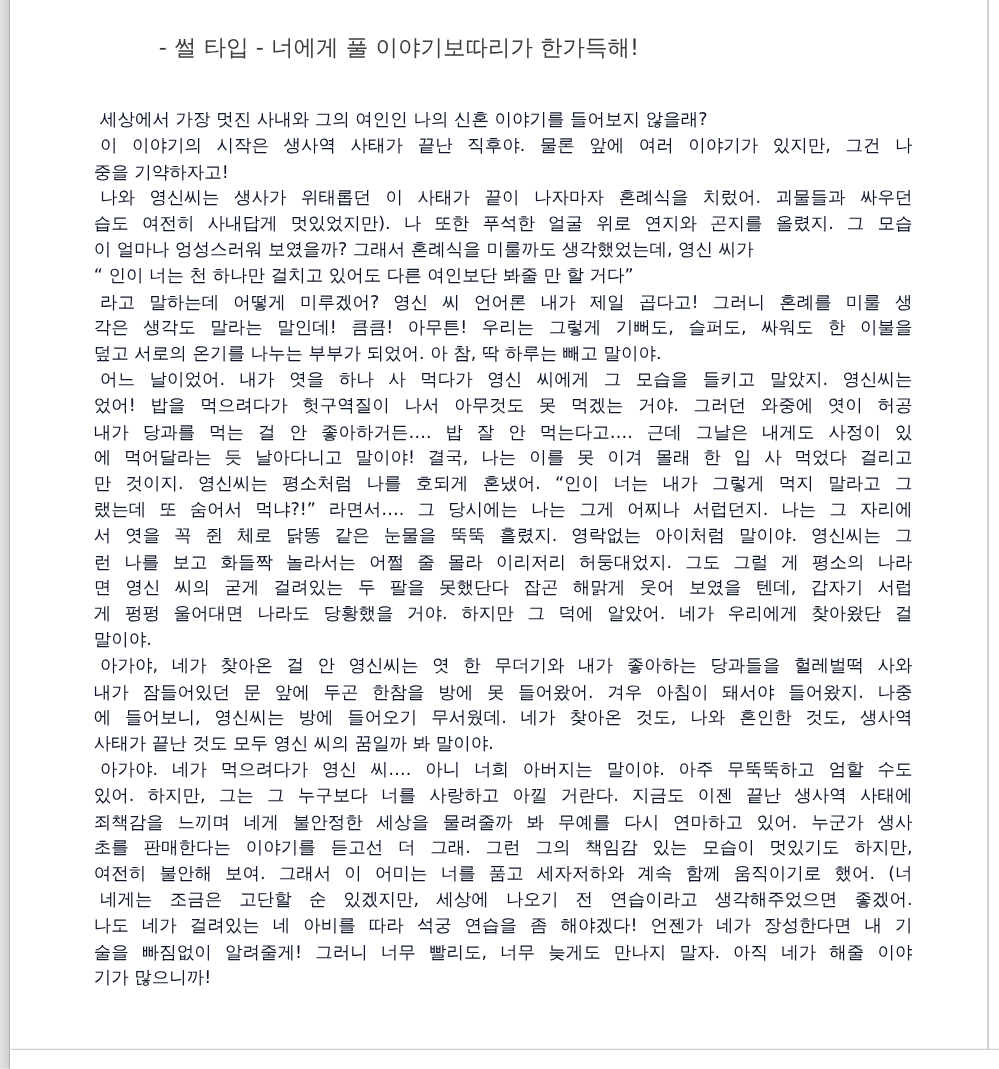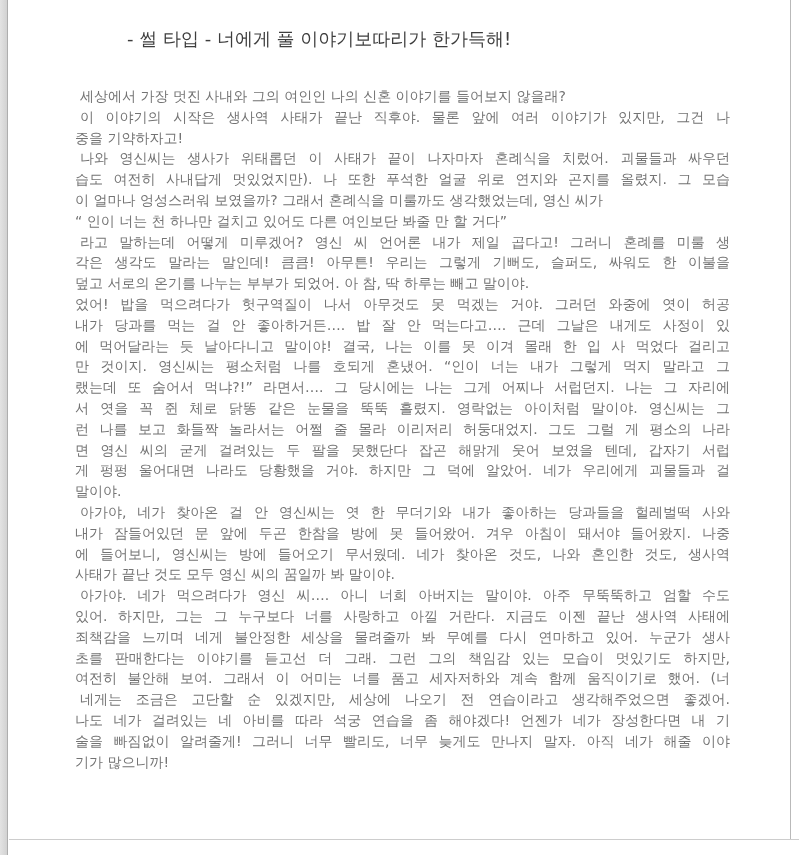--- a/index.html
+++ b/index.html
@@ -50,21 +50,21 @@
     margin-bottom: 37px;
     white-space: nowrap;
     color: #3d3d3d;
   }
   .body-lines .line {
     font-size: 14px;
     line-height: 20.8px;
     height: 20.8px;
     overflow: hidden;
     white-space: normal;
-    color: #737373;
+    color: #0f172a;
   }
   .body-lines .line.j {
     text-align: justify;
     text-align-last: justify;
     word-break: break-all;
   }
   .body-lines .line.ind {
     padding-left: 5px;
   }
 </style>
@@ -81,29 +81,30 @@
       <div class="line ind">세상에서 가장 멋진 사내와 그의 여인인 나의 신혼 이야기를 들어보지 않을래?</div>
       <div class="line j ind">이 이야기의 시작은 생사역 사태가 끝난 직후야. 물론 앞에 여러 이야기가 있지만, 그건 나</div>
       <div class="line">중을 기약하자고!</div>
       <div class="line j ind">나와 영신씨는 생사가 위태롭던 이 사태가 끝이 나자마자 혼례식을 치렀어. 괴물들과 싸우던</div>
       <div class="line j">습도 여전히 사내답게 멋있었지만). 나 또한 푸석한 얼굴 위로 연지와 곤지를 올렸지. 그 모습</div>
       <div class="line">이 얼마나 엉성스러워 보였을까? 그래서 혼례식을 미룰까도 생각했었는데, 영신 씨가</div>
       <div class="line">“ 인이 너는 천 하나만 걸치고 있어도 다른 여인보단 봐줄 만 할 거다”</div>
       <div class="line j ind">라고 말하는데 어떻게 미루겠어? 영신 씨 언어론 내가 제일 곱다고! 그러니 혼례를 미룰 생</div>
       <div class="line j">각은 생각도 말라는 말인데! 큼큼! 아무튼! 우리는 그렇게 기뻐도, 슬퍼도, 싸워도 한 이불을</div>
       <div class="line">덮고 서로의 온기를 나누는 부부가 되었어. 아 참, 딱 하루는 빼고 말이야.</div>
+      <div class="line j ind">어느 날이었어. 내가 엿을 하나 사 먹다가 영신 씨에게 그 모습을 들키고 말았지. 영신씨는</div>
       <div class="line j">었어! 밥을 먹으려다가 헛구역질이 나서 아무것도 못 먹겠는 거야. 그러던 와중에 엿이 허공</div>
       <div class="line j">내가 당과를 먹는 걸 안 좋아하거든…. 밥 잘 안 먹는다고…. 근데 그날은 내게도 사정이 있</div>
       <div class="line j">에 먹어달라는 듯 날아다니고 말이야! 결국, 나는 이를 못 이겨 몰래 한 입 사 먹었다 걸리고</div>
       <div class="line j">만 것이지. 영신씨는 평소처럼 나를 호되게 혼냈어. “인이 너는 내가 그렇게 먹지 말라고 그</div>
       <div class="line j">랬는데 또 숨어서 먹냐?!” 라면서…. 그 당시에는 나는 그게 어찌나 서럽던지. 나는 그 자리에</div>
       <div class="line j">서 엿을 꼭 쥔 체로 닭똥 같은 눈물을 뚝뚝 흘렸지. 영락없는 아이처럼 말이야. 영신씨는 그</div>
       <div class="line j">런 나를 보고 화들짝 놀라서는 어쩔 줄 몰라 이리저리 허둥대었지. 그도 그럴 게 평소의 나라</div>
       <div class="line j">면 영신 씨의 굳게 걸려있는 두 팔을 못했단다 잡곤 해맑게 웃어 보였을 텐데, 갑자기 서럽</div>
-      <div class="line j">게 펑펑 울어대면 나라도 당황했을 거야. 하지만 그 덕에 알았어. 네가 우리에게 괴물들과 걸</div>
+      <div class="line j">게 펑펑 울어대면 나라도 당황했을 거야. 하지만 그 덕에 알았어. 네가 우리에게 찾아왔단 걸</div>
       <div class="line">말이야.</div>
       <div class="line j ind">아가야, 네가 찾아온 걸 안 영신씨는 엿 한 무더기와 내가 좋아하는 당과들을 헐레벌떡 사와</div>
       <div class="line j">내가 잠들어있던 문 앞에 두곤 한참을 방에 못 들어왔어. 겨우 아침이 돼서야 들어왔지. 나중</div>
       <div class="line j">에 들어보니, 영신씨는 방에 들어오기 무서웠데. 네가 찾아온 것도, 나와 혼인한 것도, 생사역</div>
       <div class="line">사태가 끝난 것도 모두 영신 씨의 꿈일까 봐 말이야.</div>
       <div class="line j ind">아가야. 네가 먹으려다가 영신 씨…. 아니 너희 아버지는 말이야. 아주 무뚝뚝하고 엄할 수도</div>
       <div class="line j">있어. 하지만, 그는 그 누구보다 너를 사랑하고 아낄 거란다. 지금도 이젠 끝난 생사역 사태에</div>
       <div class="line j">죄책감을 느끼며 네게 불안정한 세상을 물려줄까 봐 무예를 다시 연마하고 있어. 누군가 생사</div>
       <div class="line j">초를 판매한다는 이야기를 듣고선 더 그래. 그런 그의 책임감 있는 모습이 멋있기도 하지만,</div>
       <div class="line j">여전히 불안해 보여. 그래서 이 어미는 너를 품고 세자저하와 계속 함께 움직이기로 했어. (너</div>

